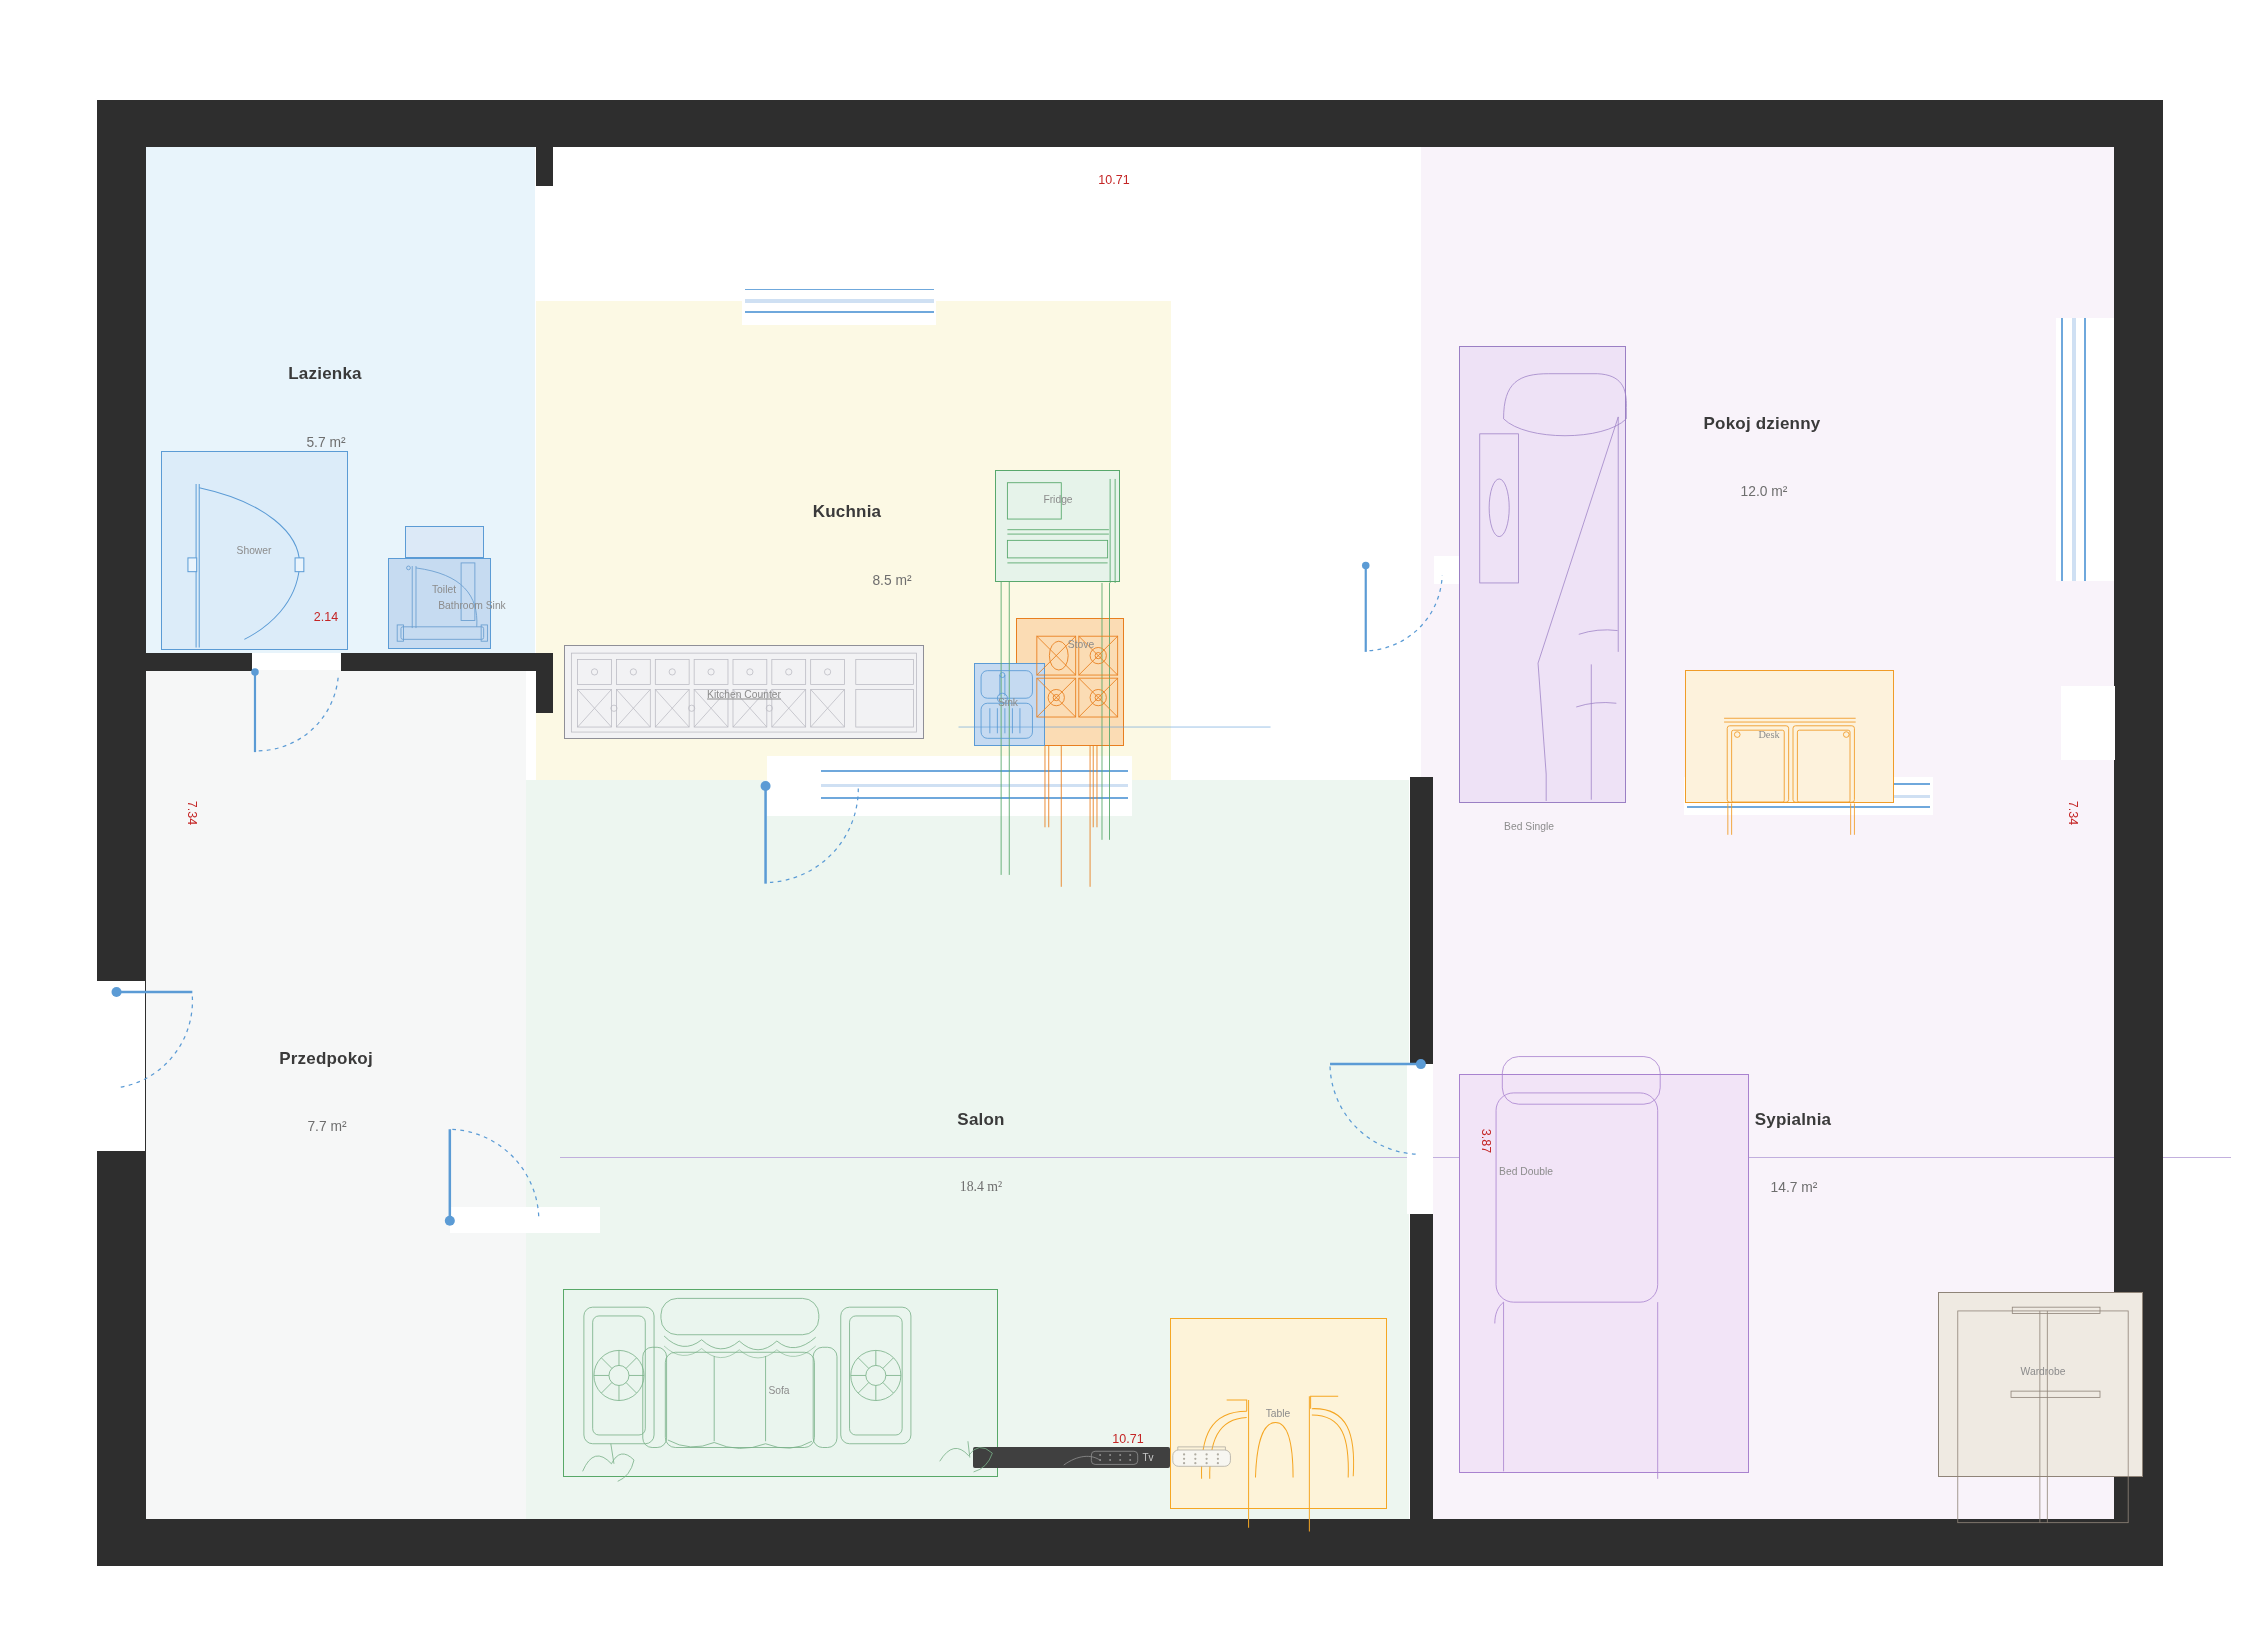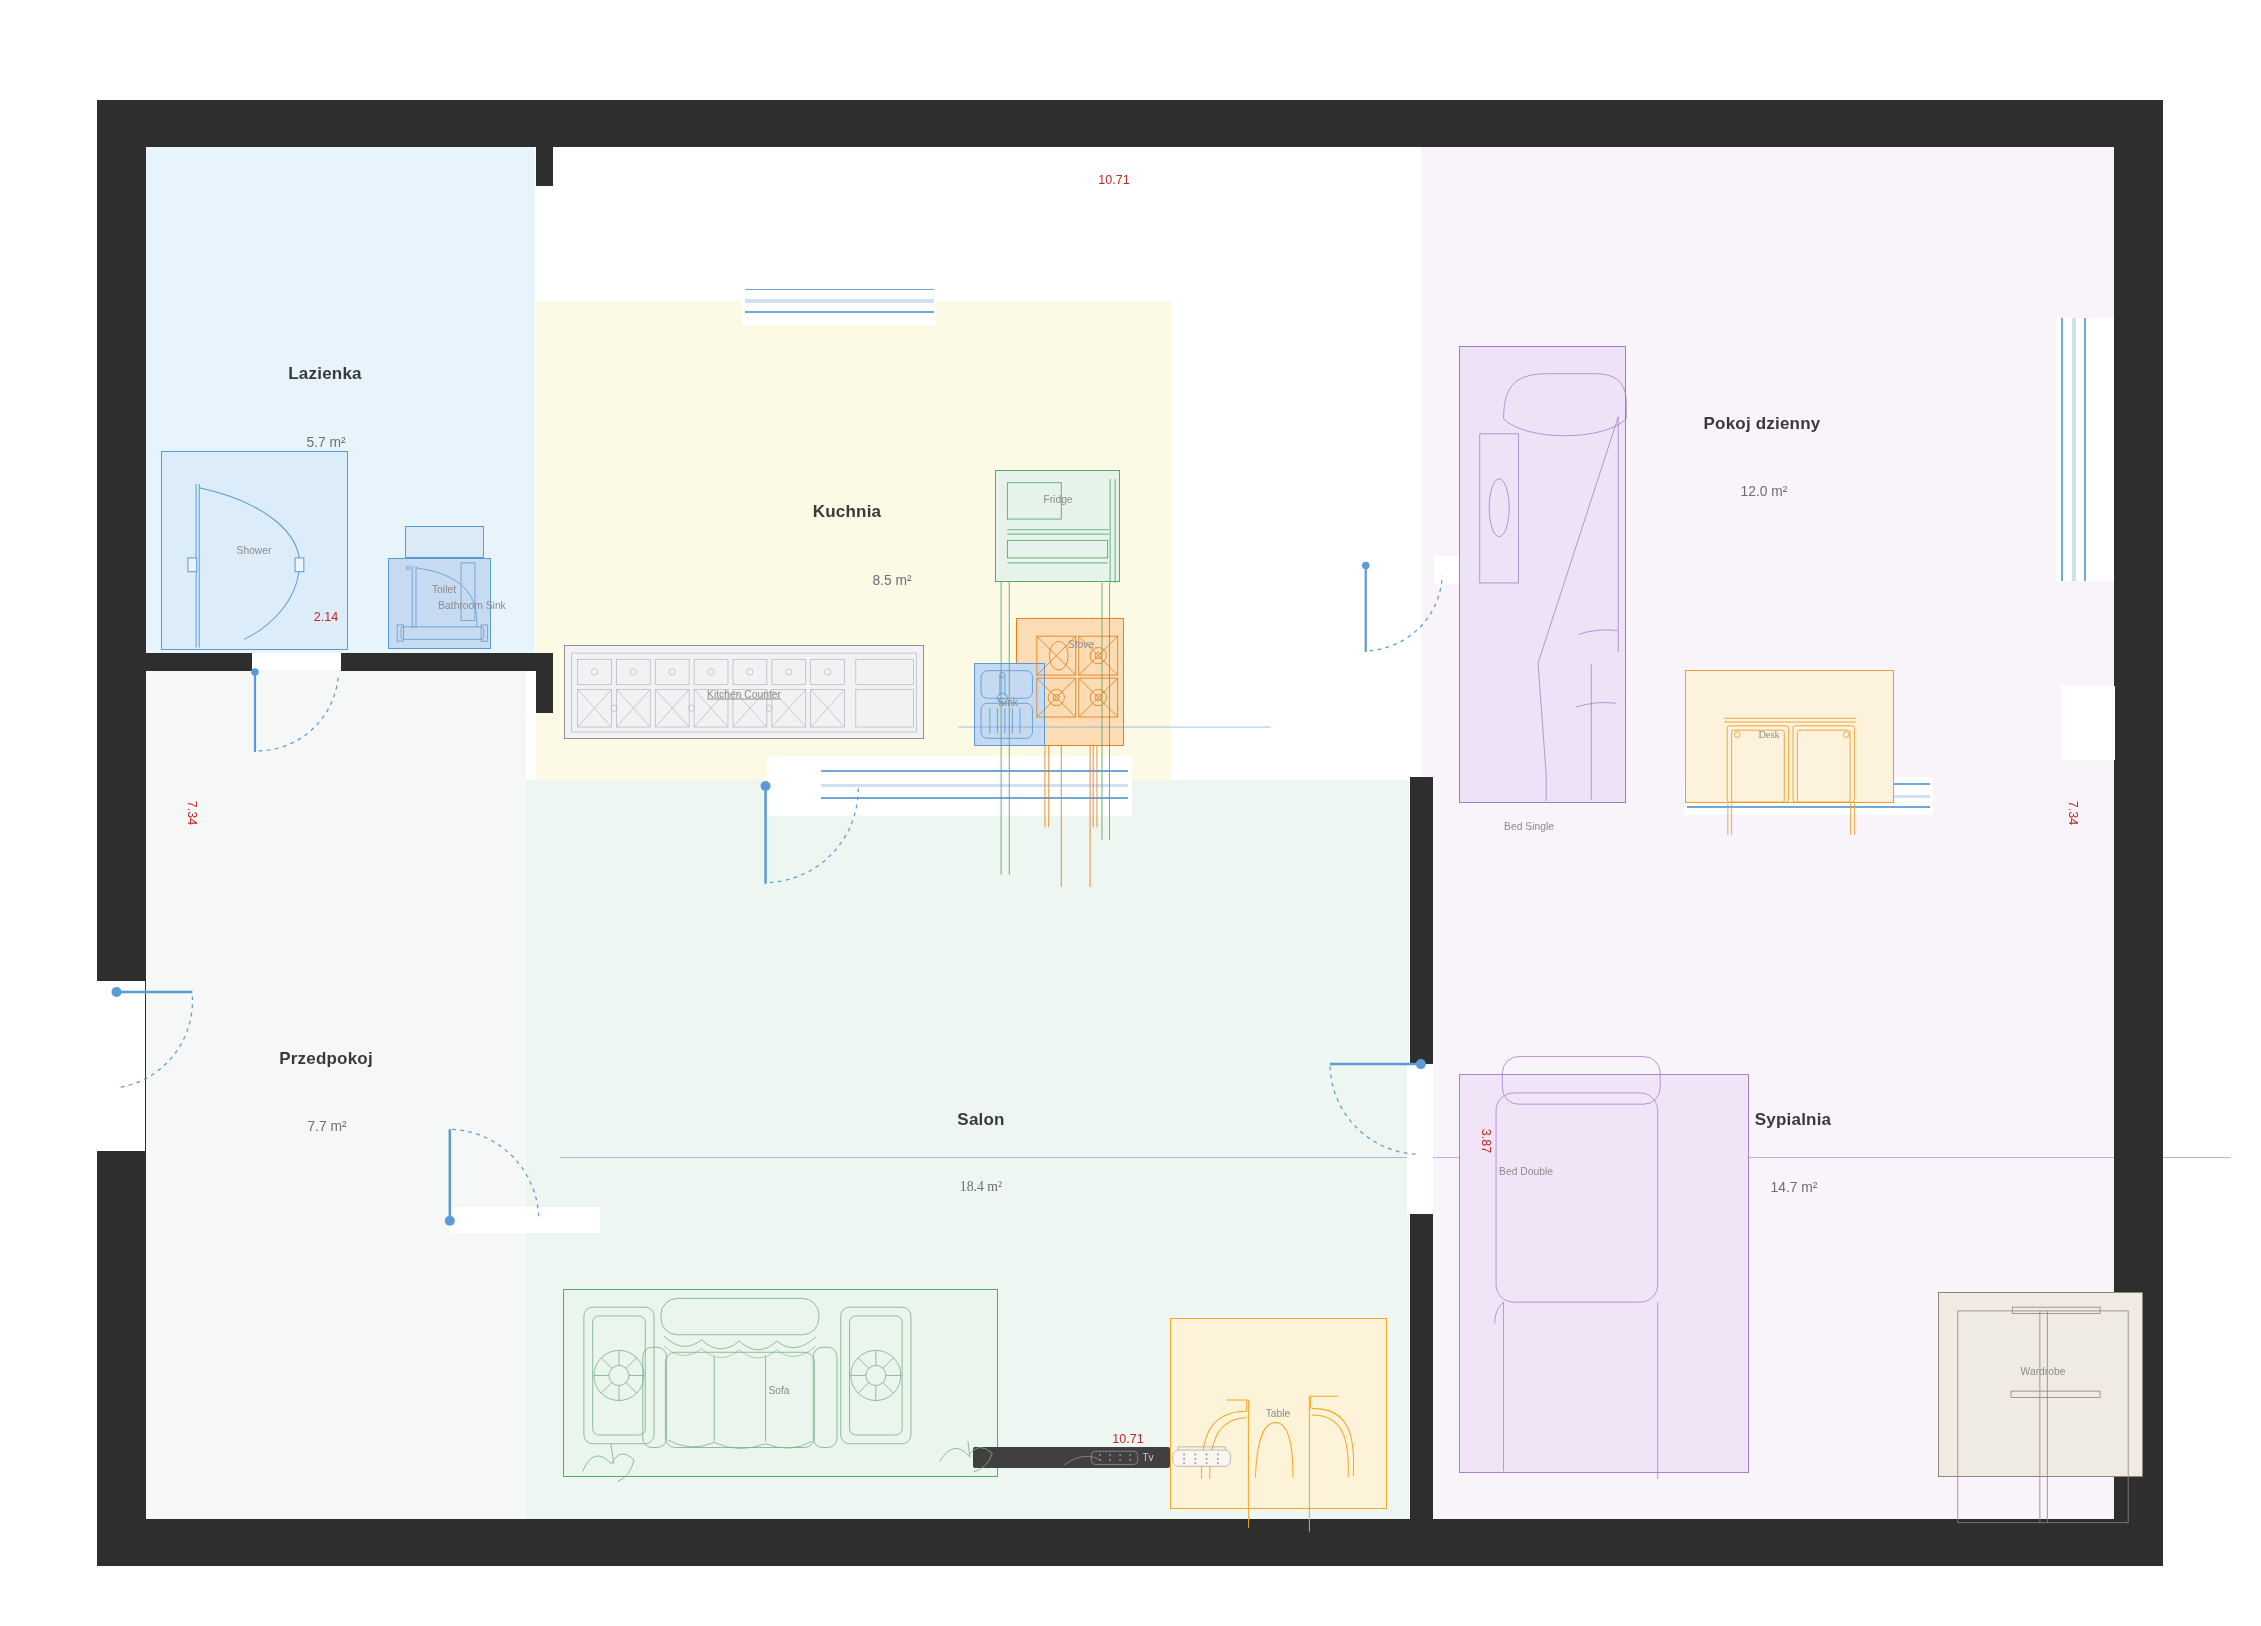--- a/index.html
+++ b/index.html
@@ -378,21 +378,21 @@
   <div class="lbl rlabel" style="left:981px;top:1120px;">Salon</div>
   <div class="lbl ralabel" style="left:981px;top:1187px;font-family:Liberation Serif, serif;">18.4 m²</div>
   <div class="lbl rlabel" style="left:1793px;top:1120px;">Sypialnia</div>
   <div class="lbl ralabel" style="left:1794px;top:1187px;">14.7 m²</div>
 
   <div class="lbl flabel" style="left:254px;top:550px;">Shower</div>
   <div class="lbl flabel" style="left:444px;top:589px;">Toilet</div>
   <div class="lbl flabel" style="left:440px;top:605px;margin-left:32px;">Bathroom Sink</div>
   <div class="lbl flabel" style="left:744px;top:694px;text-decoration:underline;">Kitchen Counter</div>
   <div class="lbl flabel" style="left:1058px;top:499px;">Fridge</div>
-  <div class="lbl flabel" style="left:1081px;top:644px;font-style:italic;">Stove</div>
+  <div class="lbl flabel" style="left:1081px;top:644px;">Stove</div>
   <div class="lbl flabel" style="left:1008px;top:702px;">Sink</div>
   <div class="lbl flabel" style="left:1529px;top:826px;">Bed Single</div>
   <div class="lbl flabel" style="left:1769px;top:734px;font-family:Liberation Serif, serif;">Desk</div>
   <div class="lbl flabel" style="left:1526px;top:1171px;">Bed Double</div>
   <div class="lbl flabel" style="left:2043px;top:1371px;">Wardrobe</div>
   <div class="lbl flabel" style="left:779px;top:1390px;">Sofa</div>
   <div class="lbl flabel" style="left:1278px;top:1413px;">Table</div>
   <div class="lbl tvlabel" style="left:1148px;top:1457px;">Tv</div>
 
   <div class="lbl dim" style="left:1114px;top:180px;">10.71</div>

